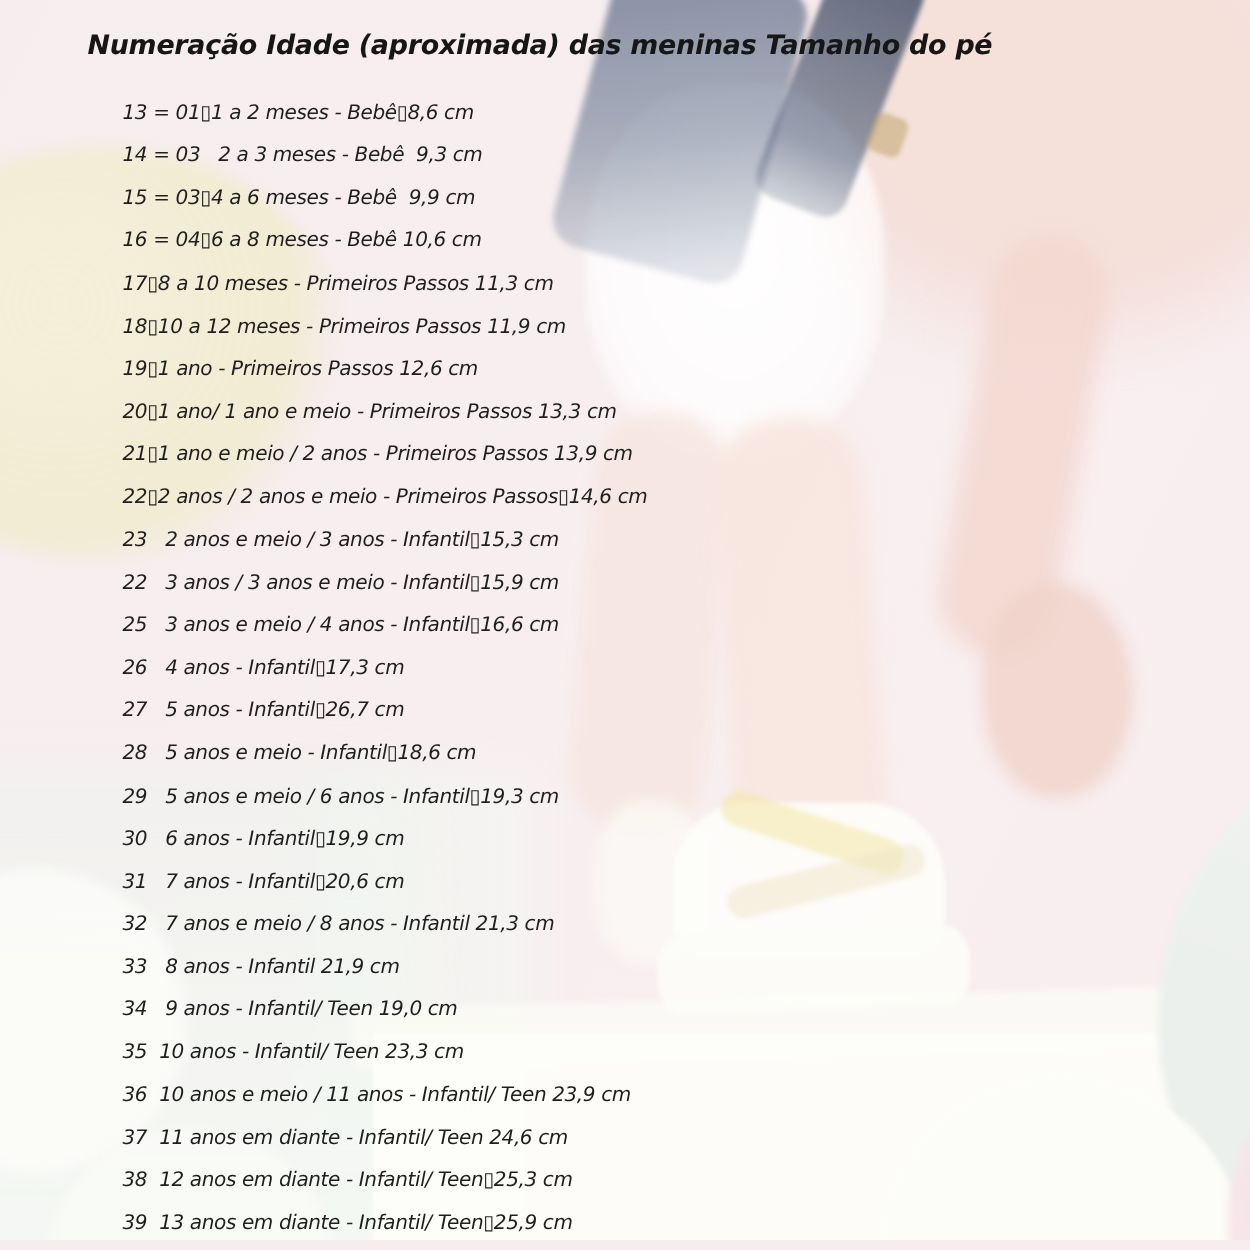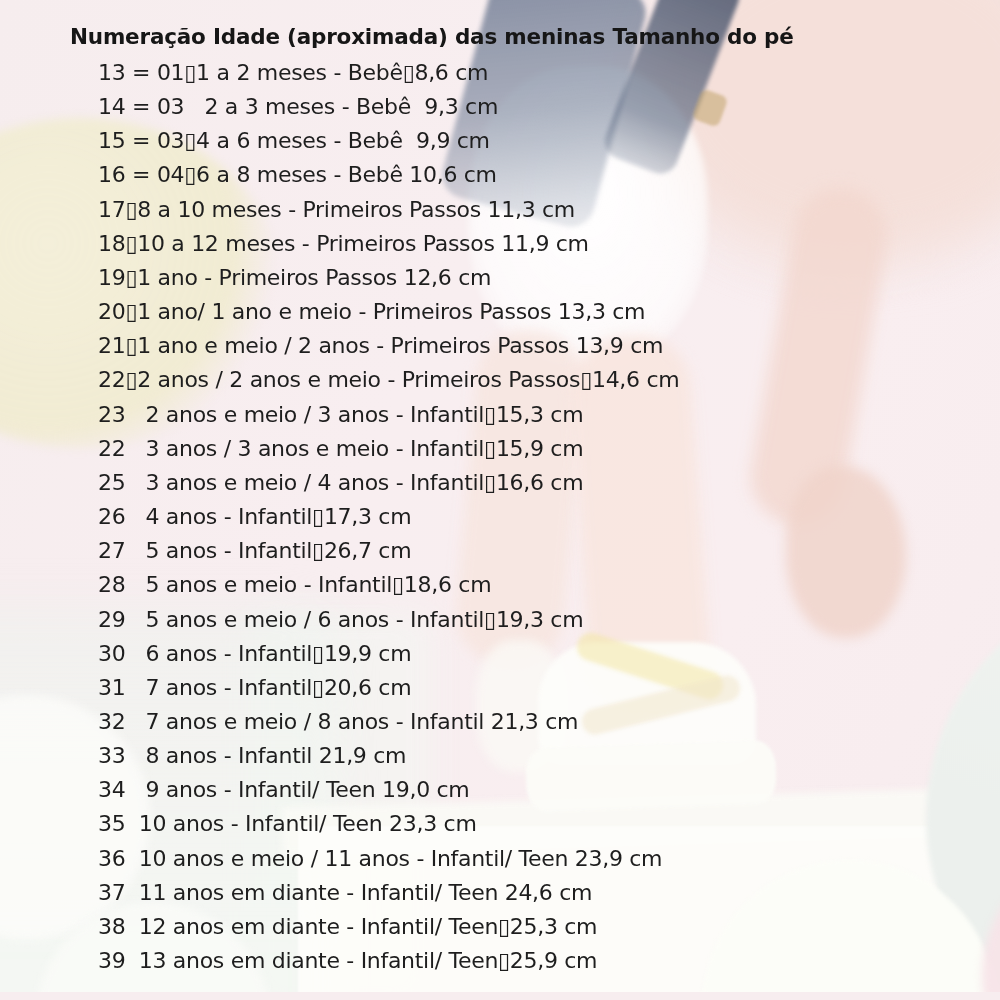--- a/index.html
+++ b/index.html
@@ -2,21 +2,21 @@
 <html><head>
 <meta charset="utf-8">
 <style>
   html,body{margin:0;padding:0;}
   body{
     width:1000px;height:1000px;overflow:hidden;
     font-family:"DejaVu Sans","Liberation Sans",sans-serif;
     background:#f7edef;
   }
   .stage{position:relative;width:1000px;height:992px;
-    background:linear-gradient(115deg,#f6edee 0%,#f8eef0 40%,#f9eef0 70%,#f7ecee 100%);}
+    background:linear-gradient(115deg,#f6edee 0%,#f8eef0 40%,#f9eef0 70%,#f7ecee 100%);font-style:italic;}
   
   .bg{position:absolute;inset:0;overflow:hidden;}
   .bg div{position:absolute;}
   .wash-top-right{right:-70px;top:-90px;width:480px;height:380px;border-radius:50%;
     background:radial-gradient(circle,rgba(247,232,231,.95) 0%,rgba(247,232,231,.45) 55%,rgba(247,232,231,0) 75%);filter:blur(14px);}
   .balloon-yellow{left:-120px;top:118px;width:400px;height:330px;border-radius:50%;
     background:radial-gradient(circle at 42% 38%,rgba(243,239,216,.95) 0%,rgba(240,235,206,.85) 60%,rgba(240,235,206,0) 74%);
     filter:blur(5px);}
   .denim-left{left:466px;top:-28px;width:156px;height:244px;border-radius:24px;
     transform:rotate(15deg);
@@ -67,22 +67,22 @@
     background:rgba(252,253,248,.97);filter:blur(2px);}
   .balloon-mint-right{left:926px;top:578px;width:480px;height:480px;border-radius:50%;
     background:linear-gradient(200deg,#f1f4f0 0%,#ecf0ed 60%);filter:blur(2.5px);}
   .balloon-pink-corner{left:982px;top:846px;width:260px;height:260px;border-radius:50%;
     background:rgba(247,228,232,.95);filter:blur(4px);}
   
   .content{position:absolute;inset:0;z-index:5;}
   .title{position:absolute;left:70px;top:22px;margin:0;
     font-size:21.5px;font-weight:700;color:#161616;line-height:30px;
     letter-spacing:-0.2px;white-space:pre;}
-  .list{position:absolute;left:98px;top:56px;color:#1e1e1e;
-    font-size:22px;letter-spacing:-0.3px;}
+  .list{position:absolute;left:98px;top:73px;color:#1e1e1e;
+    font-size:16px;letter-spacing:-0.3px;}
   .row{line-height:34.15px;white-space:pre;}
 </style>
 </head>
 <body>
 
 <div class="stage">
 
   <div class="bg">
     <div class="wash-top-right"></div>
     <div class="balloon-yellow"></div>

